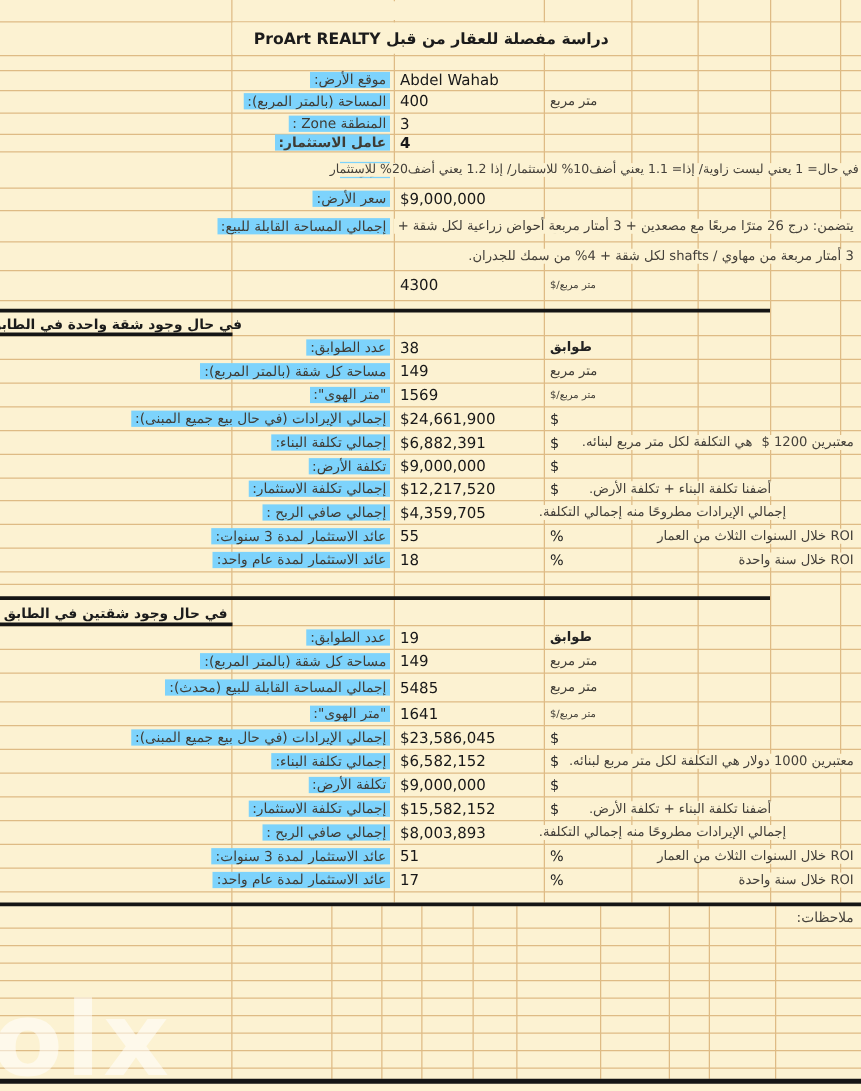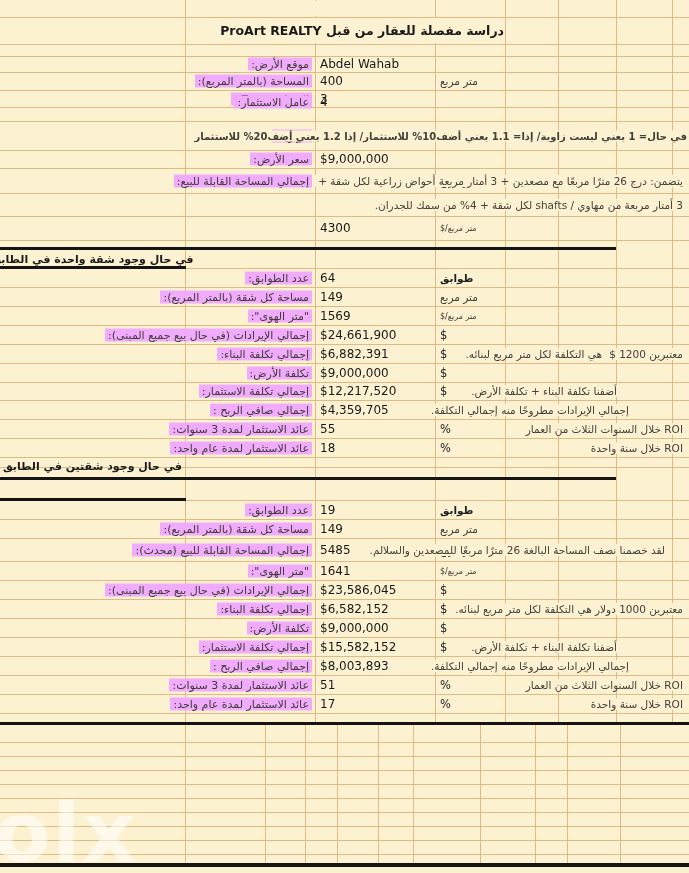--- a/index.html
+++ b/index.html
@@ -16,42 +16,42 @@
   }
   .hline{position:absolute;height:1px;background:#debb85;}
   .vline{position:absolute;width:1px;background:#debb85;}
   .thick{position:absolute;background:#151515;}
   .patch{position:absolute;background:#fcf2d2;}
   .row{position:absolute;left:0;width:689px;}
   .row span{position:absolute;top:50%;transform:translateY(-50%);white-space:nowrap;}
   .lbl{
     right:377px;text-align:right;
     font-size:11px;color:#3f3c35;
-    background:#f0abfc;padding:0 3px;
+    background:#7dd3fc;padding:0 3px;
   }
   .val{
     left:320px;direction:ltr;text-align:left;
     font-size:12px;color:#191919;
   }
   .unit{left:440px;font-size:10.5px;color:#3f3c35;}
   .unit.bold{font-weight:bold;color:#222;}
   .unit.tiny{font-size:8px;}
   .unit.sym{font-size:11.5px;color:#222;direction:ltr;}
   .note{
     right:3px;font-size:10.5px;color:#44403a;
     background:#fcf2d2;padding:0 3px;
   }
   .note.nr0{right:-1px;}
   .note.nr21{right:21px;}
   .note.nr57{right:57px;}
   .note.nr69{right:69px;margin-left:48px;}
   .note.nr84{right:84px;}
   .title-cell{
     position:absolute;left:186px;top:18px;width:318px;height:25px;
-    background:#fcf2d2;display:flex;align-items:center;
+    background:#fcf2d2;display:flex;align-items:center;justify-content:center;
   }
   .title-cell span{
     font-weight:bold;font-size:12.5px;color:#1b1b1b;white-space:nowrap;
   }
   .sec-head{
     position:absolute;left:0;width:185px;
     display:flex;align-items:center;justify-content:center;
   }
   .sec-head span{font-weight:bold;font-size:11px;color:#1b1b1b;white-space:nowrap;}
   #watermark{
@@ -143,28 +143,28 @@
   </div>
   <div class="row" style="top:72px;height:18px;">
     <span class="lbl">المساحة (بالمتر المربع):</span>
     <span class="val">400</span>
     <span class="unit">متر مربع</span>
   </div>
   <div class="row" style="top:90px;height:17px;">
     <span class="lbl">المنطقة Zone :</span>
     <span class="val">3</span>
   </div>
-  <div class="row" style="top:95px;height:14px;">
+  <div class="row" style="top:107px;height:14px;font-weight:bold;">
     <span class="lbl">عامل الاستثمار:</span>
     <span class="val">4</span>
   </div>
   <div class="row" style="top:121px;height:29px;">
     <span class="lbl">الزاوية:</span>
     <span class="val">1.2</span>
-    <span class="note nr0" style="font-weight:bold;font-size:10px;">في حال= 1 يعني ليست زاوية/ إذا= 1.1 يعني أضف10% للاستثمار/ إذا 1.2 يعني أضف20% للاستثمار</span>
+    <span class="note nr0" style="font-weight:normal;font-size:10px;">في حال= 1 يعني ليست زاوية/ إذا= 1.1 يعني أضف10% للاستثمار/ إذا 1.2 يعني أضف20% للاستثمار</span>
   </div>
   <div class="row" style="top:150px;height:18px;">
     <span class="lbl">سعر الأرض:</span>
     <span class="val">$9,000,000</span>
   </div>
   <div class="row" style="top:168px;height:25px;">
     <span class="lbl">إجمالي المساحة القابلة للبيع:</span>
     <span class="val">5735</span>
     <span class="unit">متر مربع</span>
     <span class="note">يتضمن: درج 26 مترًا مربعًا مع مصعدين + 3 أمتار مربعة أحواض زراعية لكل شقة +</span>
@@ -175,21 +175,21 @@
   <div class="row" style="top:216px;height:24px;">
     <span class="val">4300</span>
     <span class="unit tiny">متر مربع/$</span>
   </div>
 
   <div class="sec-head" style="top:250px;height:18px;">
     <span>في حال وجود شقة واحدة في الطابق</span>
   </div>
   <div class="row" style="top:268px;height:19px;">
     <span class="lbl">عدد الطوابق:</span>
-    <span class="val">64</span>
+    <span class="val">38</span>
     <span class="unit bold">طوابق</span>
   </div>
   <div class="row" style="top:287px;height:19px;">
     <span class="lbl">مساحة كل شقة (بالمتر المربع):</span>
     <span class="val">149</span>
     <span class="unit">متر مربع</span>
   </div>
   <div class="row" style="top:306px;height:19px;">
     <span class="lbl">"متر الهوى":</span>
     <span class="val">1569</span>
@@ -230,38 +230,37 @@
     <span class="unit sym">%</span>
     <span class="note">ROI خلال السنوات الثلاث من العمار</span>
   </div>
   <div class="row" style="top:438px;height:19px;">
     <span class="lbl">عائد الاستثمار لمدة عام واحد:</span>
     <span class="val">18</span>
     <span class="unit sym">%</span>
     <span class="note">ROI خلال سنة واحدة</span>
   </div>
 
-  <div class="sec-head" style="top:456px;height:20px;">
+  <div class="sec-head" style="top:480px;height:20px;">
     <span>في حال وجود شقتين في الطابق</span>
   </div>
   <div class="row" style="top:500px;height:19px;">
     <span class="lbl">عدد الطوابق:</span>
     <span class="val">19</span>
     <span class="unit bold">طوابق</span>
   </div>
   <div class="row" style="top:519px;height:19px;">
     <span class="lbl">مساحة كل شقة (بالمتر المربع):</span>
     <span class="val">149</span>
     <span class="unit">متر مربع</span>
   </div>
   <div class="row" style="top:538px;height:23px;">
     <span class="lbl">إجمالي المساحة القابلة للبيع (محدث):</span>
     <span class="val">5485</span>
     <span class="unit">متر مربع</span>
-    <span class="note nr21">لقد خصمنا نصف المساحة البالغة 26 مترًا مربعًا للمصعدين والسلالم.</span>
   </div>
   <div class="row" style="top:561px;height:19px;">
     <span class="lbl">"متر الهوى":</span>
     <span class="val">1641</span>
     <span class="unit tiny">متر مربع/$</span>
   </div>
   <div class="row" style="top:580px;height:19px;">
     <span class="lbl">إجمالي الإيرادات (في حال بيع جميع المبنى):</span>
     <span class="val">$23,586,045</span>
     <span class="unit sym">$</span>
@@ -295,20 +294,23 @@
     <span class="unit sym">%</span>
     <span class="note">ROI خلال السنوات الثلاث من العمار</span>
   </div>
   <div class="row" style="top:694px;height:19px;">
     <span class="lbl">عائد الاستثمار لمدة عام واحد:</span>
     <span class="val">17</span>
     <span class="unit sym">%</span>
     <span class="note">ROI خلال سنة واحدة</span>
   </div>
 
+  <div class="row" style="top:725px;height:18px;">
+    <span class="note" style="font-size:11px;">ملاحظات:</span>
+  </div>
 
   <div class="thick" style="left:0;top:247px;width:616px;height:3px;"></div>
   <div class="thick" style="left:0;top:266px;width:186px;height:2.5px;"></div>
   <div class="thick" style="left:0;top:477px;width:616px;height:3px;"></div>
   <div class="thick" style="left:0;top:498px;width:186px;height:2.5px;"></div>
   <div class="thick" style="left:0;top:722px;width:689px;height:3px;"></div>
   <div class="thick" style="left:0;top:863px;width:689px;height:4px;"></div>
 
   <div id="watermark">olx</div>
 </div>

